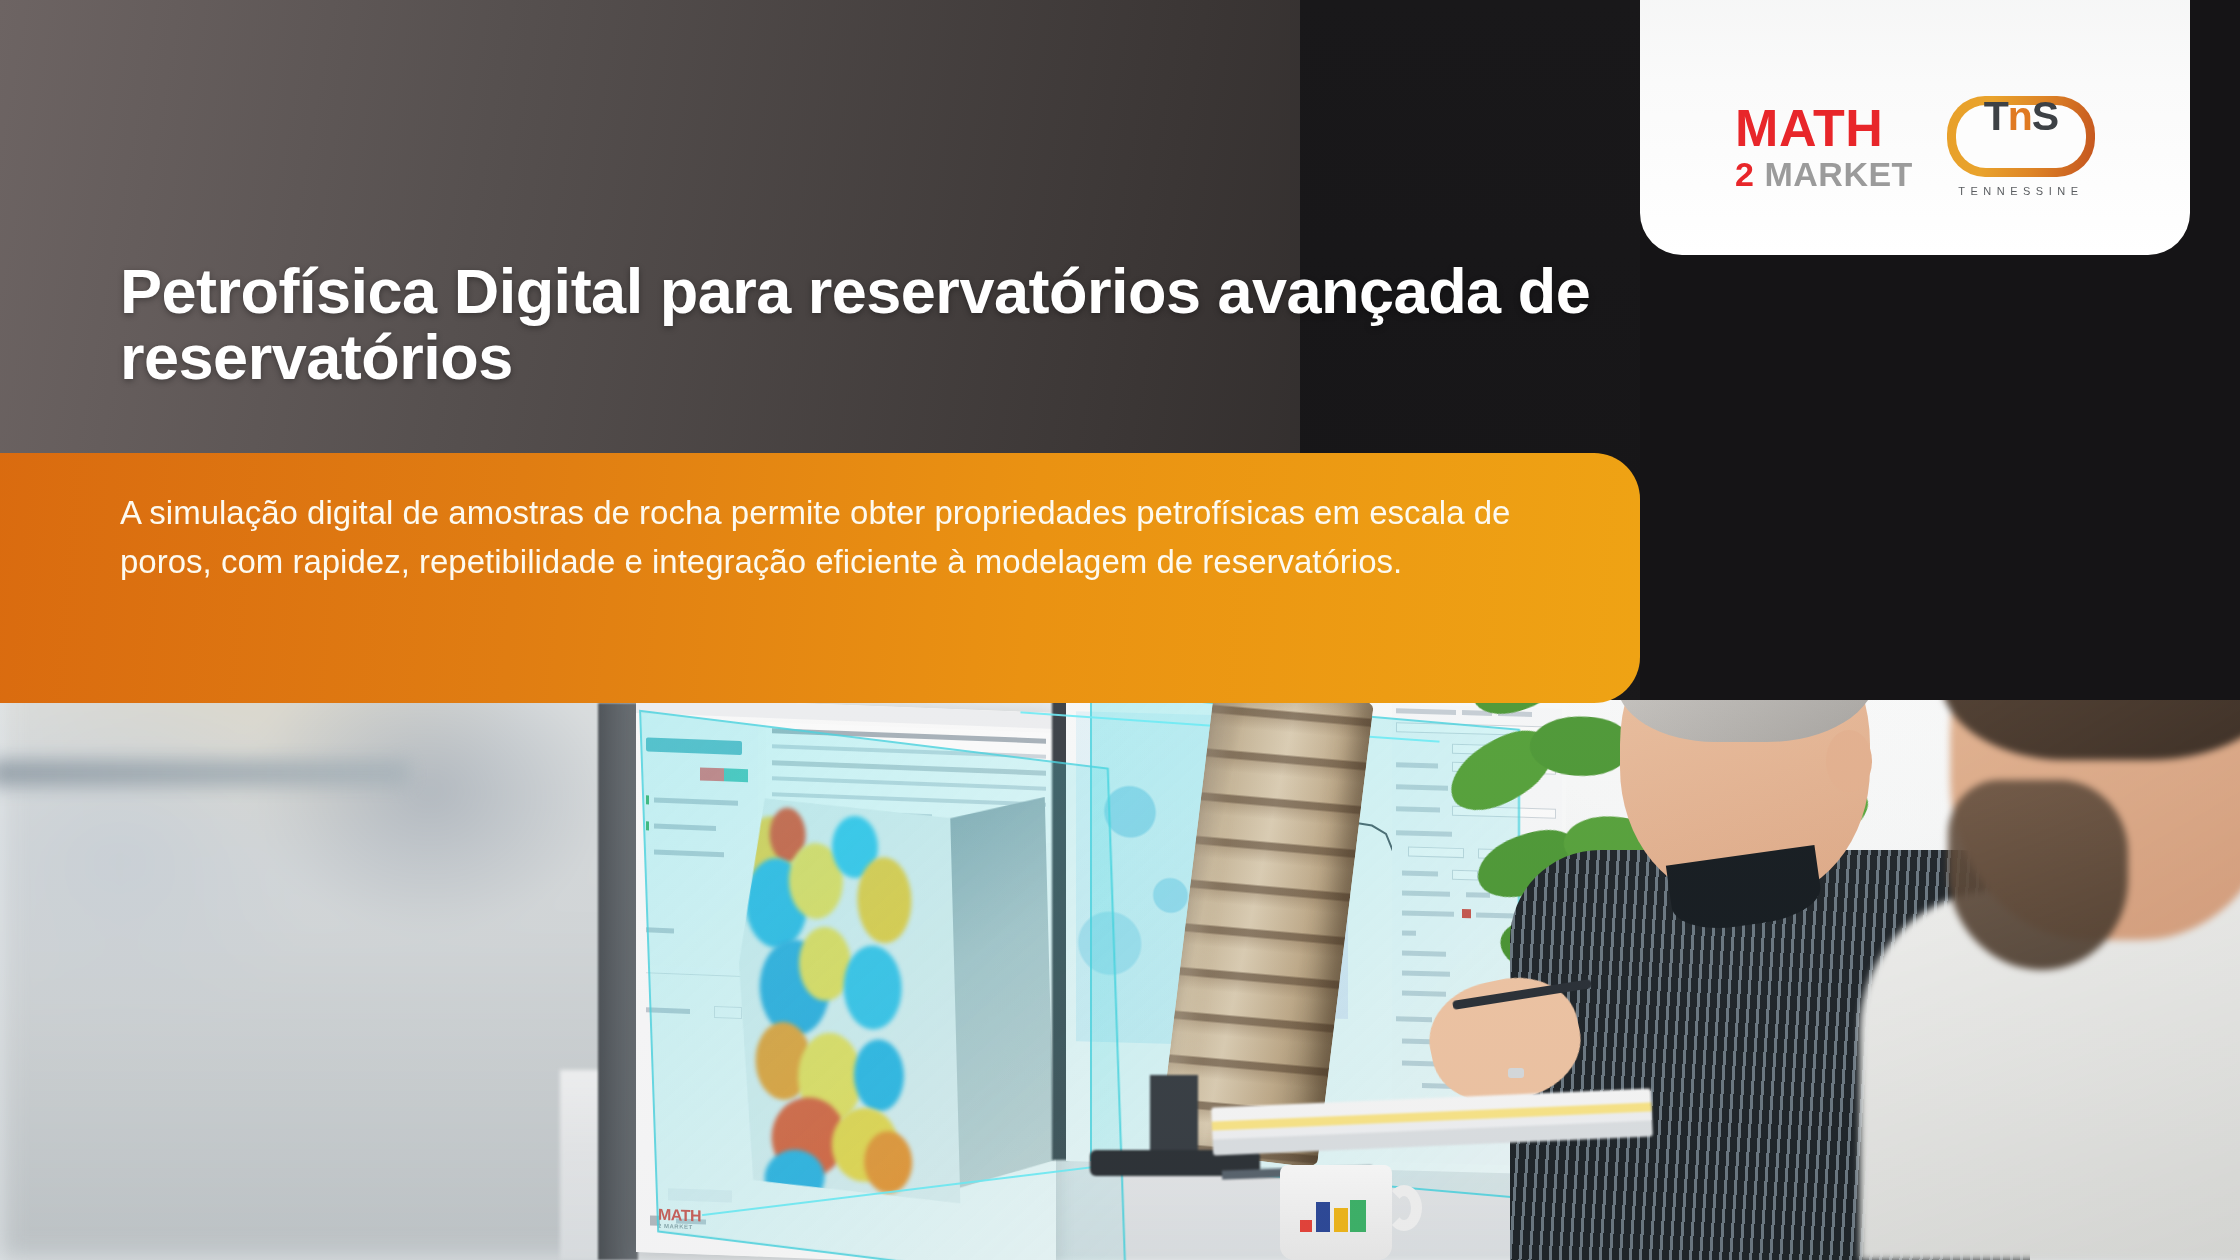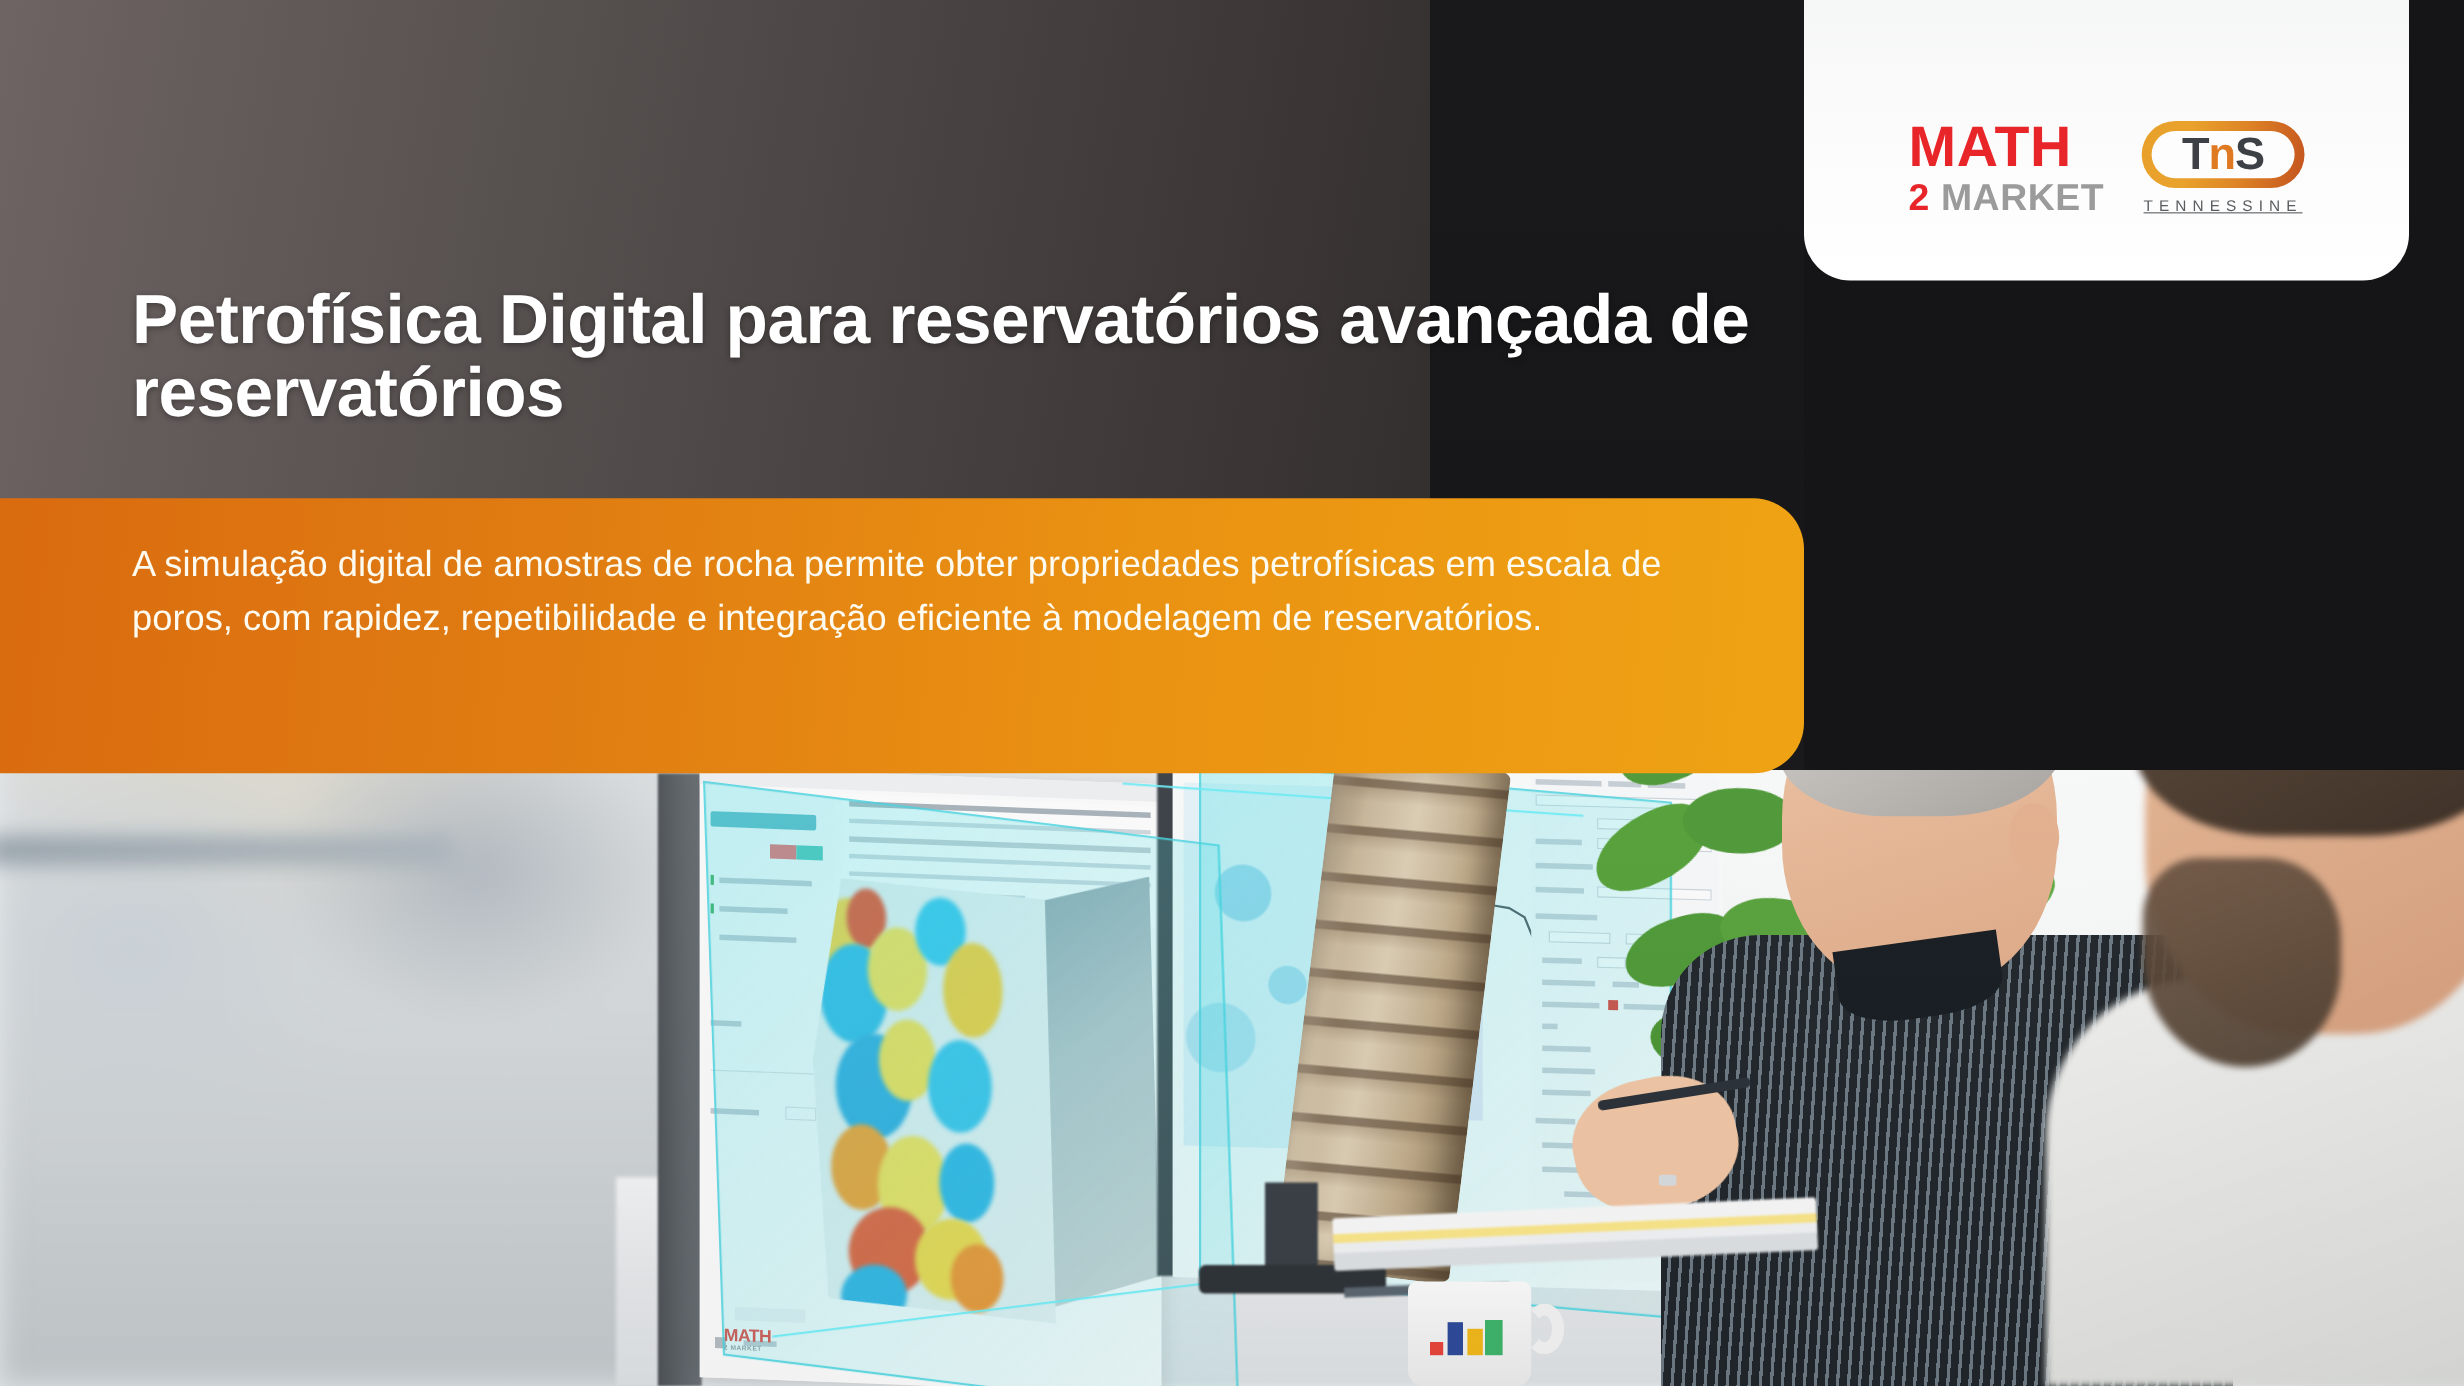--- a/index.html
+++ b/index.html
@@ -242,39 +242,38 @@
   .m2m .l1 {
     font-size:52px; font-weight:bold; color:#e8262a; letter-spacing:.5px;
     font-family:"Liberation Sans", sans-serif;
   }
   .m2m .l2 { font-size:34px; font-weight:bold; letter-spacing:.5px; margin-top:3px; }
   .m2m .l2 .two { color:#e8262a; }
   .m2m .l2 .mk { color:#9b9b9b; }
 
   .tns { display:flex; flex-direction:column; align-items:center; }
   .tns-pill {
-    position:relative; width:148px; height:61px; border-radius:38px;
+    position:relative; width:148px; height:81px; border-radius:38px;
     background:linear-gradient(100deg,#e8a02a 0%,#e9a32c 28%,#de8526 60%,#c4541f 100%);
-    display:flex; align-items:center; justify-content:center;
+    display:flex; align-items:flex-start; justify-content:center;
   }
   .tns-pill::after {
     content:""; position:absolute; left:9px; top:9px; right:9px; bottom:9px;
     border-radius:30px; background:#fdfdfd;
   }
   .tns-txt {
     position:relative; z-index:2; font-size:41px; font-weight:bold; line-height:1;
     letter-spacing:-1px; font-family:"Liberation Sans", sans-serif;
   }
   .tns-txt .t { color:#3d4145; }
   .tns-txt .n { color:#e07a22; }
   .tns-txt .s { color:#3d4145; }
   .tns-sub {
-    margin-top:8px; font-size:14px; letter-spacing:5.5px; color:#5a5d60;
+    margin-top:8px; font-size:11px; letter-spacing:5.5px; color:#5a5d60;
     font-family:"Liberation Sans", sans-serif;
-    text-decoration:underline;
   }
 
   
   .title {
     position:absolute; left:120px; top:258px; width:1520px;
     color:#fff; font-weight:bold; font-size:63px; line-height:1.05;
     font-family:"Liberation Sans", sans-serif;
     letter-spacing:-.5px;
     text-shadow:0 2px 6px rgba(0,0,0,.35);
   }

